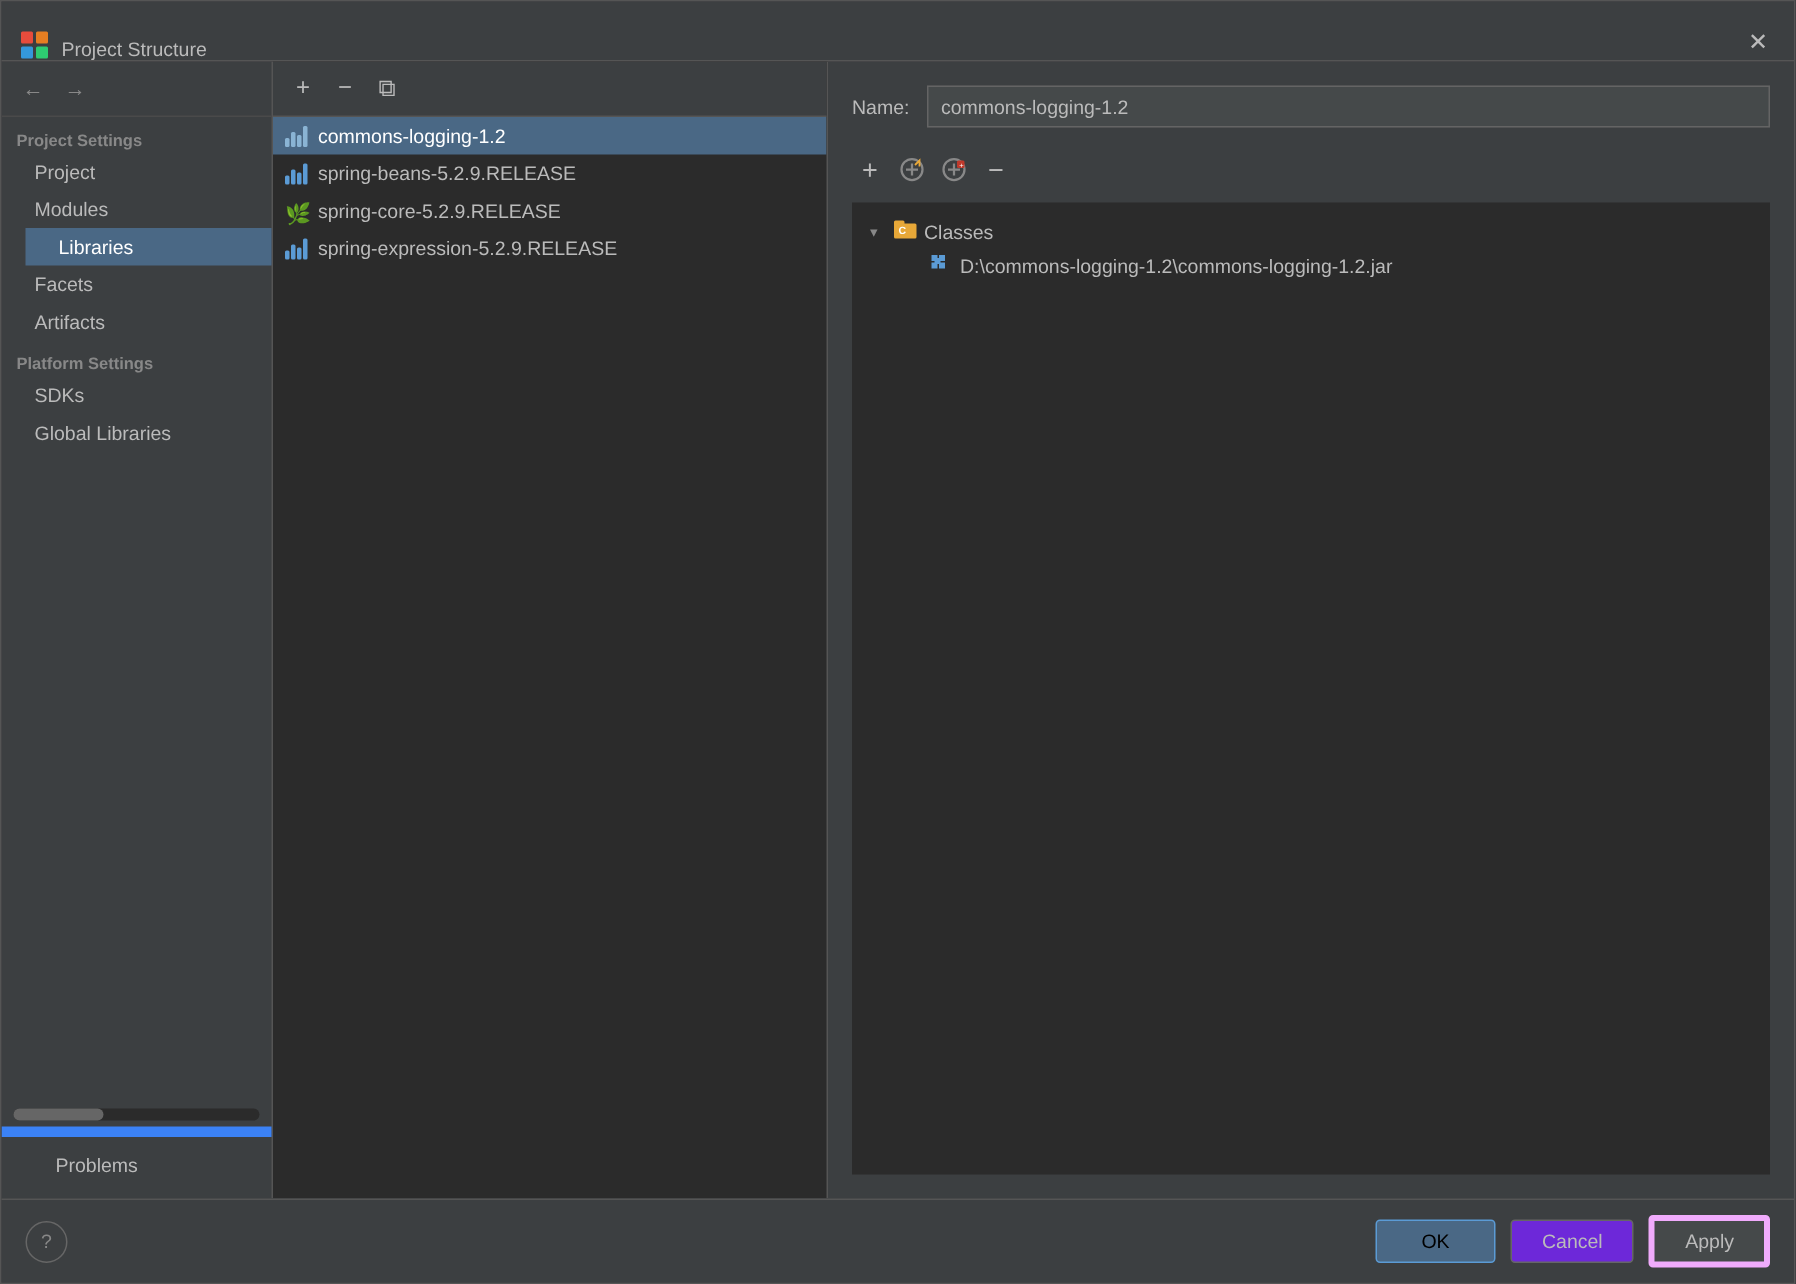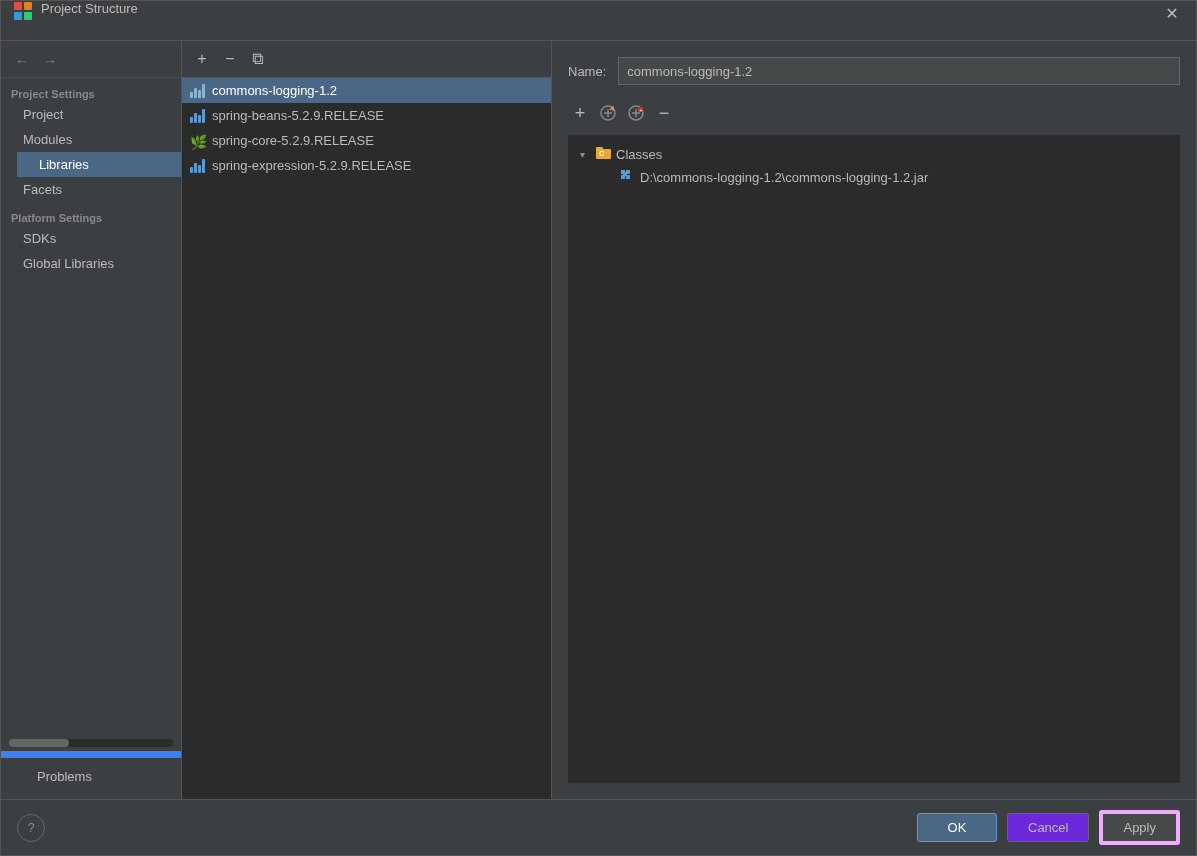--- a/index.html
+++ b/index.html
@@ -19,21 +19,21 @@
       height: 856px;
       background: #3c3f41;
       display: flex;
       flex-direction: column;
       border: 1px solid #555;
     }
     .title-bar {
       background: #3c3f41;
       height: 40px;
       display: flex;
-      align-items: flex-start;
+      align-items: flex-end;
       padding: 0 12px;
       border-bottom: 1px solid #555;
       flex-shrink: 0;
     }
     .title-bar-icon {
       width: 20px;
       height: 20px;
       margin-right: 8px;
       flex-shrink: 0;
     }
@@ -299,21 +299,21 @@
       border: 1px solid #666;
       border-radius: 3px;
       color: #bbbbbb;
       background: #6d28d9;
       min-width: 80px;
       text-align: center;
     }
     .btn-ok {
       background: #4a6885;
       border-color: #5b9bd5;
-      color: #ffffff;
+      color: #000000;
     }
     .btn-apply {
       background: #45494a;
       border: 4px solid #f0abfc;
       color: #bbbbbb;
       border-radius: 3px;
     }
   </style>
 </head>
 <body>
@@ -347,20 +347,23 @@
         <span>Project</span>
       </div>
       <div class="nav-item">
         <span>Modules</span>
       </div>
       <div class="nav-item active">
         <span>Libraries</span>
       </div>
       <div class="nav-item">
         <span>Facets</span>
+      </div>
+      <div class="nav-item">
+        <span>Artifacts</span>
       </div>
 
       <div class="section-header">Platform Settings</div>
 
       <div class="nav-item">
         <span>SDKs</span>
       </div>
       <div class="nav-item">
         <span>Global Libraries</span>
       </div>

